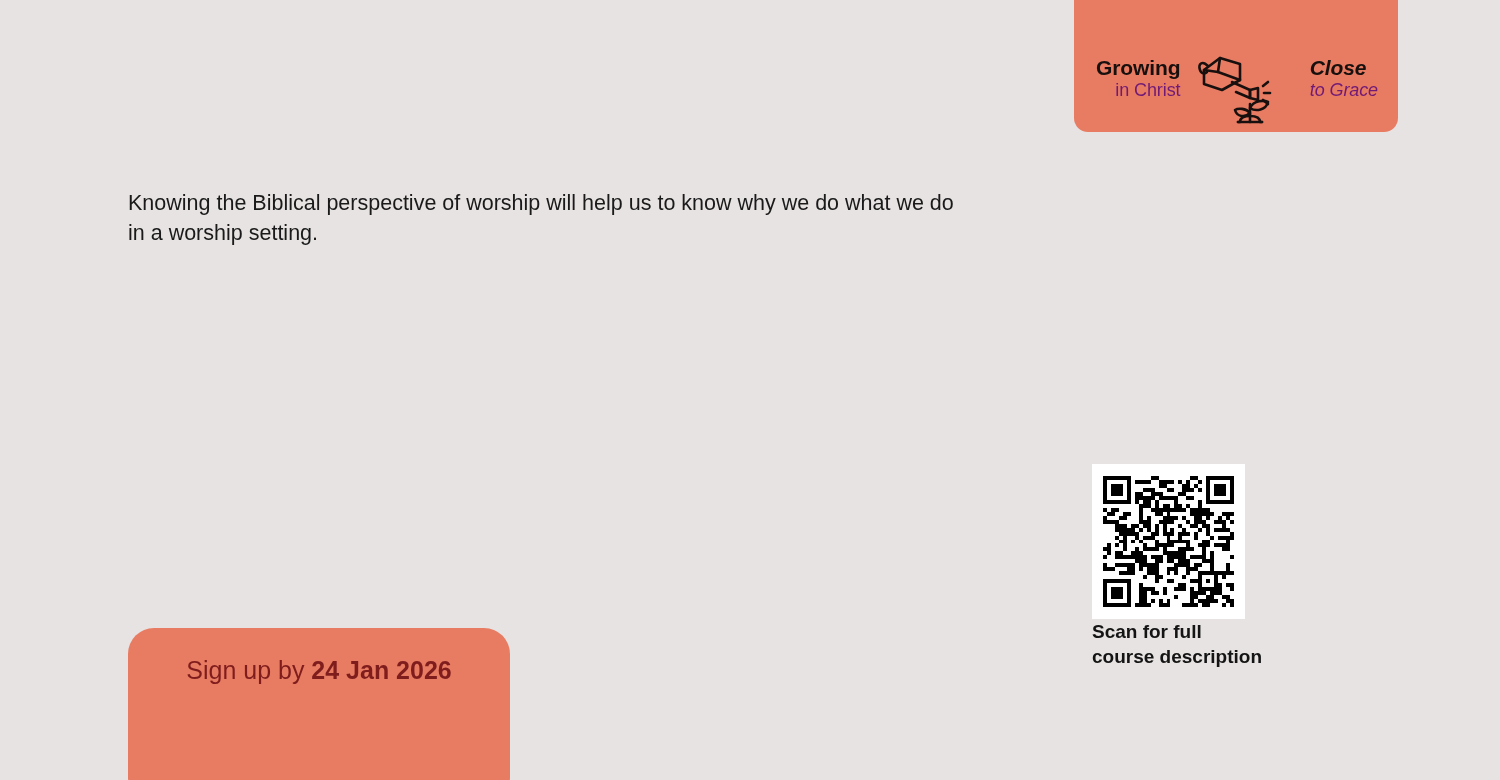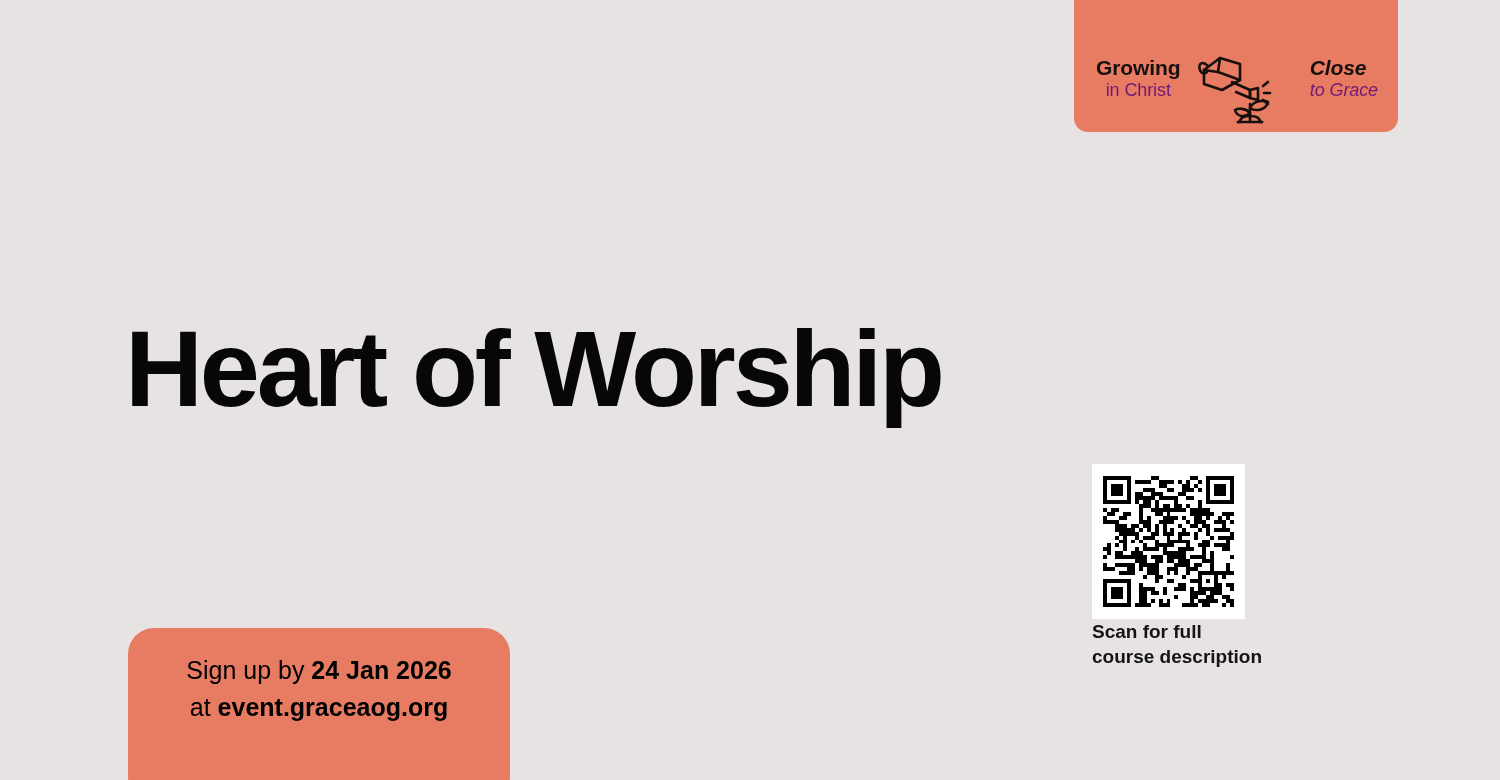--- a/index.html
+++ b/index.html
@@ -42,21 +42,21 @@
   }
   .brand-inner {
     position: relative;
     width: 100%;
     height: 62px;
   }
   .brand-left {
     position: absolute;
     left: 22px;
     top: 0;
-    text-align: center;
+    text-align: right;
     line-height: 1.12;
   }
   .brand-right {
     position: absolute;
     right: 20px;
     top: 0;
     text-align: left;
     line-height: 1.12;
     font-style: italic;
   }
@@ -116,21 +116,21 @@
     width: 382px;
     height: 175px;
     background: #E87C63;
     border-radius: 26px;
     box-sizing: border-box;
     padding: 24px 0 0 0;
   }
   .signup-line {
     font-size: 25px;
     line-height: 37px;
-    color: #000000;
+    color: #7f1d1d;
     text-align: center;
     white-space: nowrap;
     font-weight: normal;
   }
   .signup-line b {
     font-weight: bold;
   }
 
   
   .info-col {
@@ -232,29 +232,26 @@
       </span>
 
       <div class="brand-right">
         <span class="brand-strong">Close</span>
         <span class="brand-light">to Grace</span>
       </div>
 
     </div>
   </div>
 
-
-  <h1 class="headline">Heart of Worship</h1>
+  <p class="lede">Knowing the Biblical perspective of worship will help us to know why we do what we do in a worship setting.</p>
+
 
   <div class="signup-card">
     <div class="signup-line">
       <span>Sign up by </span><b>24 Jan 2026</b>
-    </div>
-    <div class="signup-line">
-      <span>at </span><b>event.graceaog.org</b>
     </div>
   </div>
 
 
   <div class="qr-block">
     <div class="qr-panel">
       <svg viewBox="0 0 33 33" shape-rendering="crispEdges" xmlns="http://www.w3.org/2000/svg">
         <rect width="33" height="33" fill="#ffffff"></rect>
         <g fill="#000000" id="qr-modules">
             <path d="M0 0h1v1h-1zM1 0h1v1h-1zM2 0h1v1h-1zM3 0h1v1h-1zM4 0h1v1h-1zM5 0h1v1h-1zM6 0h1v1h-1zM12 0h1v1h-1zM13 0h1v1h-1zM22 0h1v1h-1zM23 0h1v1h-1zM26 0h1v1h-1zM27 0h1v1h-1zM28 0h1v1h-1zM29 0h1v1h-1zM30 0h1v1h-1zM31 0h1v1h-1zM32 0h1v1h-1zM0 1h1v1h-1zM6 1h1v1h-1zM8 1h1v1h-1zM9 1h1v1h-1zM10 1h1v1h-1zM11 1h1v1h-1zM14 1h1v1h-1zM15 1h1v1h-1zM16 1h1v1h-1zM17 1h1v1h-1zM19 1h1v1h-1zM21 1h1v1h-1zM24 1h1v1h-1zM26 1h1v1h-1zM32 1h1v1h-1zM0 2h1v1h-1zM2 2h1v1h-1zM3 2h1v1h-1zM4 2h1v1h-1zM6 2h1v1h-1zM14 2h1v1h-1zM15 2h1v1h-1zM20 2h1v1h-1zM21 2h1v1h-1zM23 2h1v1h-1zM26 2h1v1h-1zM28 2h1v1h-1zM29 2h1v1h-1zM30 2h1v1h-1zM32 2h1v1h-1zM0 3h1v1h-1zM2 3h1v1h-1zM3 3h1v1h-1zM4 3h1v1h-1zM6 3h1v1h-1zM10 3h1v1h-1zM11 3h1v1h-1zM12 3h1v1h-1zM16 3h1v1h-1zM17 3h1v1h-1zM20 3h1v1h-1zM21 3h1v1h-1zM22 3h1v1h-1zM24 3h1v1h-1zM26 3h1v1h-1zM28 3h1v1h-1zM29 3h1v1h-1zM30 3h1v1h-1zM32 3h1v1h-1zM0 4h1v1h-1zM2 4h1v1h-1zM3 4h1v1h-1zM4 4h1v1h-1zM6 4h1v1h-1zM8 4h1v1h-1zM9 4h1v1h-1zM12 4h1v1h-1zM13 4h1v1h-1zM14 4h1v1h-1zM19 4h1v1h-1zM20 4h1v1h-1zM26 4h1v1h-1zM28 4h1v1h-1zM29 4h1v1h-1zM30 4h1v1h-1zM32 4h1v1h-1zM0 5h1v1h-1zM6 5h1v1h-1zM8 5h1v1h-1zM9 5h1v1h-1zM10 5h1v1h-1zM11 5h1v1h-1zM12 5h1v1h-1zM14 5h1v1h-1zM15 5h1v1h-1zM16 5h1v1h-1zM17 5h1v1h-1zM18 5h1v1h-1zM21 5h1v1h-1zM22 5h1v1h-1zM26 5h1v1h-1zM32 5h1v1h-1zM0 6h1v1h-1zM1 6h1v1h-1zM2 6h1v1h-1zM3 6h1v1h-1zM4 6h1v1h-1zM5 6h1v1h-1zM6 6h1v1h-1zM8 6h1v1h-1zM10 6h1v1h-1zM11 6h1v1h-1zM13 6h1v1h-1zM18 6h1v1h-1zM24 6h1v1h-1zM26 6h1v1h-1zM27 6h1v1h-1zM28 6h1v1h-1zM29 6h1v1h-1zM30 6h1v1h-1zM31 6h1v1h-1zM32 6h1v1h-1zM9 7h1v1h-1zM10 7h1v1h-1zM11 7h1v1h-1zM13 7h1v1h-1zM15 7h1v1h-1zM16 7h1v1h-1zM18 7h1v1h-1zM19 7h1v1h-1zM21 7h1v1h-1zM24 7h1v1h-1zM0 8h1v1h-1zM2 8h1v1h-1zM3 8h1v1h-1zM9 8h1v1h-1zM12 8h1v1h-1zM13 8h1v1h-1zM14 8h1v1h-1zM15 8h1v1h-1zM16 8h1v1h-1zM17 8h1v1h-1zM18 8h1v1h-1zM19 8h1v1h-1zM20 8h1v1h-1zM22 8h1v1h-1zM23 8h1v1h-1zM24 8h1v1h-1zM25 8h1v1h-1zM26 8h1v1h-1zM1 9h1v1h-1zM2 9h1v1h-1zM5 9h1v1h-1zM6 9h1v1h-1zM9 9h1v1h-1zM13 9h1v1h-1zM14 9h1v1h-1zM16 9h1v1h-1zM22 9h1v1h-1zM23 9h1v1h-1zM24 9h1v1h-1zM25 9h1v1h-1zM26 9h1v1h-1zM27 9h1v1h-1zM30 9h1v1h-1zM31 9h1v1h-1zM32 9h1v1h-1zM0 10h1v1h-1zM4 10h1v1h-1zM5 10h1v1h-1zM9 10h1v1h-1zM11 10h1v1h-1zM15 10h1v1h-1zM16 10h1v1h-1zM17 10h1v1h-1zM18 10h1v1h-1zM20 10h1v1h-1zM23 10h1v1h-1zM24 10h1v1h-1zM26 10h1v1h-1zM29 10h1v1h-1zM31 10h1v1h-1zM0 11h1v1h-1zM1 11h1v1h-1zM2 11h1v1h-1zM3 11h1v1h-1zM9 11h1v1h-1zM10 11h1v1h-1zM11 11h1v1h-1zM14 11h1v1h-1zM15 11h1v1h-1zM16 11h1v1h-1zM17 11h1v1h-1zM21 11h1v1h-1zM23 11h1v1h-1zM24 11h1v1h-1zM25 11h1v1h-1zM28 11h1v1h-1zM29 11h1v1h-1zM30 11h1v1h-1zM32 11h1v1h-1zM3 12h1v1h-1zM4 12h1v1h-1zM5 12h1v1h-1zM7 12h1v1h-1zM8 12h1v1h-1zM10 12h1v1h-1zM11 12h1v1h-1zM13 12h1v1h-1zM15 12h1v1h-1zM19 12h1v1h-1zM22 12h1v1h-1zM23 12h1v1h-1zM25 12h1v1h-1zM26 12h1v1h-1zM30 12h1v1h-1zM3 13h1v1h-1zM4 13h1v1h-1zM5 13h1v1h-1zM6 13h1v1h-1zM7 13h1v1h-1zM9 13h1v1h-1zM11 13h1v1h-1zM13 13h1v1h-1zM15 13h1v1h-1zM17 13h1v1h-1zM20 13h1v1h-1zM24 13h1v1h-1zM26 13h1v1h-1zM28 13h1v1h-1zM29 13h1v1h-1zM30 13h1v1h-1zM31 13h1v1h-1zM4 14h1v1h-1zM5 14h1v1h-1zM6 14h1v1h-1zM7 14h1v1h-1zM8 14h1v1h-1zM12 14h1v1h-1zM13 14h1v1h-1zM15 14h1v1h-1zM16 14h1v1h-1zM17 14h1v1h-1zM19 14h1v1h-1zM20 14h1v1h-1zM21 14h1v1h-1zM23 14h1v1h-1zM26 14h1v1h-1zM32 14h1v1h-1zM3 15h1v1h-1zM5 15h1v1h-1zM8 15h1v1h-1zM10 15h1v1h-1zM11 15h1v1h-1zM12 15h1v1h-1zM16 15h1v1h-1zM19 15h1v1h-1zM23 15h1v1h-1zM27 15h1v1h-1zM29 15h1v1h-1zM30 15h1v1h-1zM31 15h1v1h-1zM32 15h1v1h-1zM4 16h1v1h-1zM5 16h1v1h-1zM7 16h1v1h-1zM9 16h1v1h-1zM13 16h1v1h-1zM16 16h1v1h-1zM17 16h1v1h-1zM18 16h1v1h-1zM19 16h1v1h-1zM20 16h1v1h-1zM21 16h1v1h-1zM25 16h1v1h-1zM26 16h1v1h-1zM31 16h1v1h-1zM1 17h1v1h-1zM3 17h1v1h-1zM5 17h1v1h-1zM10 17h1v1h-1zM13 17h1v1h-1zM14 17h1v1h-1zM15 17h1v1h-1zM16 17h1v1h-1zM17 17h1v1h-1zM21 17h1v1h-1zM24 17h1v1h-1zM25 17h1v1h-1zM26 17h1v1h-1zM28 17h1v1h-1zM29 17h1v1h-1zM30 17h1v1h-1zM31 17h1v1h-1zM0 18h1v1h-1zM1 18h1v1h-1zM5 18h1v1h-1zM8 18h1v1h-1zM10 18h1v1h-1zM11 18h1v1h-1zM12 18h1v1h-1zM13 18h1v1h-1zM15 18h1v1h-1zM19 18h1v1h-1zM20 18h1v1h-1zM21 18h1v1h-1zM22 18h1v1h-1zM25 18h1v1h-1zM30 18h1v1h-1zM31 18h1v1h-1zM1 19h1v1h-1zM3 19h1v1h-1zM4 19h1v1h-1zM7 19h1v1h-1zM8 19h1v1h-1zM9 19h1v1h-1zM15 19h1v1h-1zM16 19h1v1h-1zM17 19h1v1h-1zM18 19h1v1h-1zM19 19h1v1h-1zM20 19h1v1h-1zM25 19h1v1h-1zM27 19h1v1h-1zM0 20h1v1h-1zM3 20h1v1h-1zM4 20h1v1h-1zM5 20h1v1h-1zM6 20h1v1h-1zM7 20h1v1h-1zM8 20h1v1h-1zM9 20h1v1h-1zM10 20h1v1h-1zM12 20h1v1h-1zM13 20h1v1h-1zM14 20h1v1h-1zM16 20h1v1h-1zM17 20h1v1h-1zM18 20h1v1h-1zM19 20h1v1h-1zM20 20h1v1h-1zM22 20h1v1h-1zM23 20h1v1h-1zM24 20h1v1h-1zM25 20h1v1h-1zM27 20h1v1h-1zM32 20h1v1h-1zM8 21h1v1h-1zM9 21h1v1h-1zM10 21h1v1h-1zM13 21h1v1h-1zM14 21h1v1h-1zM16 21h1v1h-1zM17 21h1v1h-1zM19 21h1v1h-1zM20 21h1v1h-1zM21 21h1v1h-1zM25 21h1v1h-1zM26 21h1v1h-1zM27 21h1v1h-1zM0 22h1v1h-1zM3 22h1v1h-1zM4 22h1v1h-1zM5 22h1v1h-1zM6 22h1v1h-1zM7 22h1v1h-1zM9 22h1v1h-1zM10 22h1v1h-1zM11 22h1v1h-1zM12 22h1v1h-1zM13 22h1v1h-1zM18 22h1v1h-1zM19 22h1v1h-1zM20 22h1v1h-1zM21 22h1v1h-1zM23 22h1v1h-1zM24 22h1v1h-1zM27 22h1v1h-1zM31 22h1v1h-1zM0 23h1v1h-1zM1 23h1v1h-1zM2 23h1v1h-1zM6 23h1v1h-1zM7 23h1v1h-1zM9 23h1v1h-1zM11 23h1v1h-1zM12 23h1v1h-1zM13 23h1v1h-1zM16 23h1v1h-1zM17 23h1v1h-1zM18 23h1v1h-1zM21 23h1v1h-1zM22 23h1v1h-1zM23 23h1v1h-1zM27 23h1v1h-1zM31 23h1v1h-1zM4 24h1v1h-1zM5 24h1v1h-1zM6 24h1v1h-1zM7 24h1v1h-1zM11 24h1v1h-1zM12 24h1v1h-1zM13 24h1v1h-1zM16 24h1v1h-1zM18 24h1v1h-1zM21 24h1v1h-1zM24 24h1v1h-1zM25 24h1v1h-1zM26 24h1v1h-1zM27 24h1v1h-1zM28 24h1v1h-1zM29 24h1v1h-1zM30 24h1v1h-1zM31 24h1v1h-1zM32 24h1v1h-1zM10 25h1v1h-1zM13 25h1v1h-1zM14 25h1v1h-1zM20 25h1v1h-1zM24 25h1v1h-1zM28 25h1v1h-1zM30 25h1v1h-1zM0 26h1v1h-1zM1 26h1v1h-1zM2 26h1v1h-1zM3 26h1v1h-1zM4 26h1v1h-1zM5 26h1v1h-1zM6 26h1v1h-1zM13 26h1v1h-1zM16 26h1v1h-1zM17 26h1v1h-1zM22 26h1v1h-1zM23 26h1v1h-1zM24 26h1v1h-1zM26 26h1v1h-1zM28 26h1v1h-1zM0 27h1v1h-1zM6 27h1v1h-1zM9 27h1v1h-1zM19 27h1v1h-1zM20 27h1v1h-1zM24 27h1v1h-1zM28 27h1v1h-1zM29 27h1v1h-1zM31 27h1v1h-1zM32 27h1v1h-1zM0 28h1v1h-1zM2 28h1v1h-1zM3 28h1v1h-1zM4 28h1v1h-1zM6 28h1v1h-1zM9 28h1v1h-1zM10 28h1v1h-1zM11 28h1v1h-1zM12 28h1v1h-1zM15 28h1v1h-1zM18 28h1v1h-1zM19 28h1v1h-1zM20 28h1v1h-1zM22 28h1v1h-1zM24 28h1v1h-1zM25 28h1v1h-1zM26 28h1v1h-1zM27 28h1v1h-1zM28 28h1v1h-1zM29 28h1v1h-1zM32 28h1v1h-1zM0 29h1v1h-1zM2 29h1v1h-1zM3 29h1v1h-1zM4 29h1v1h-1zM6 29h1v1h-1zM9 29h1v1h-1zM10 29h1v1h-1zM12 29h1v1h-1zM13 29h1v1h-1zM15 29h1v1h-1zM22 29h1v1h-1zM23 29h1v1h-1zM24 29h1v1h-1zM25 29h1v1h-1zM27 29h1v1h-1zM28 29h1v1h-1zM29 29h1v1h-1zM0 30h1v1h-1zM2 30h1v1h-1zM3 30h1v1h-1zM4 30h1v1h-1zM6 30h1v1h-1zM9 30h1v1h-1zM10 30h1v1h-1zM18 30h1v1h-1zM22 30h1v1h-1zM23 30h1v1h-1zM26 30h1v1h-1zM27 30h1v1h-1zM30 30h1v1h-1zM31 30h1v1h-1zM0 31h1v1h-1zM6 31h1v1h-1zM9 31h1v1h-1zM10 31h1v1h-1zM12 31h1v1h-1zM14 31h1v1h-1zM16 31h1v1h-1zM22 31h1v1h-1zM24 31h1v1h-1zM25 31h1v1h-1zM26 31h1v1h-1zM27 31h1v1h-1zM28 31h1v1h-1zM31 31h1v1h-1zM32 31h1v1h-1zM0 32h1v1h-1zM1 32h1v1h-1zM2 32h1v1h-1zM3 32h1v1h-1zM4 32h1v1h-1zM5 32h1v1h-1zM6 32h1v1h-1zM8 32h1v1h-1zM9 32h1v1h-1zM10 32h1v1h-1zM11 32h1v1h-1zM14 32h1v1h-1zM15 32h1v1h-1zM16 32h1v1h-1zM20 32h1v1h-1zM21 32h1v1h-1zM22 32h1v1h-1zM23 32h1v1h-1zM25 32h1v1h-1zM26 32h1v1h-1zM30 32h1v1h-1zM32 32h1v1h-1z" fill="#000000"></path>

